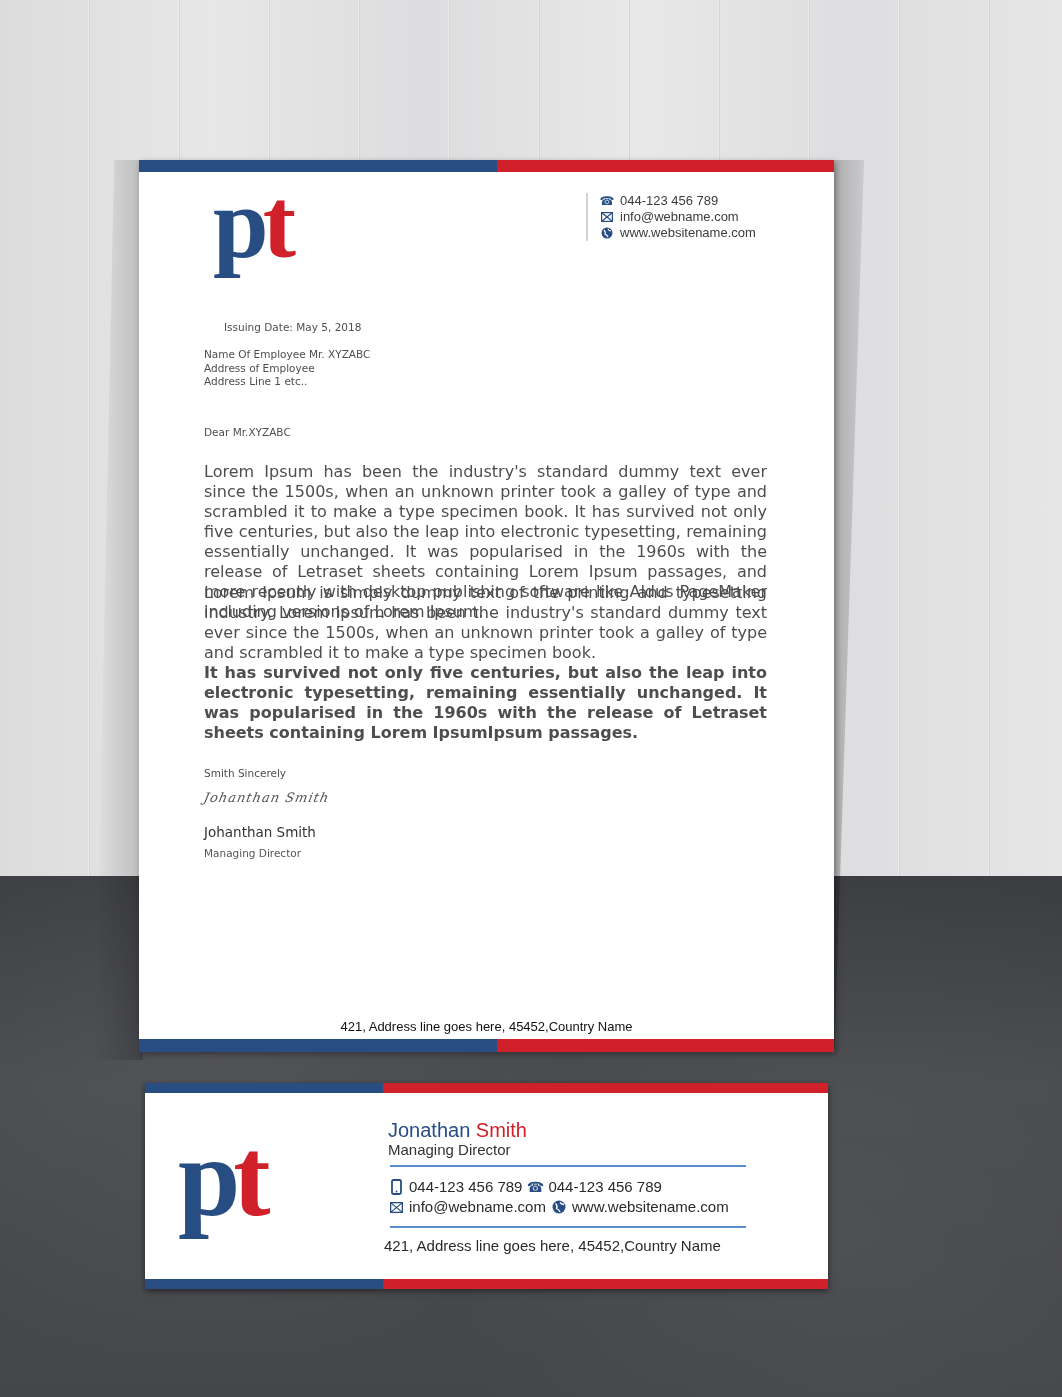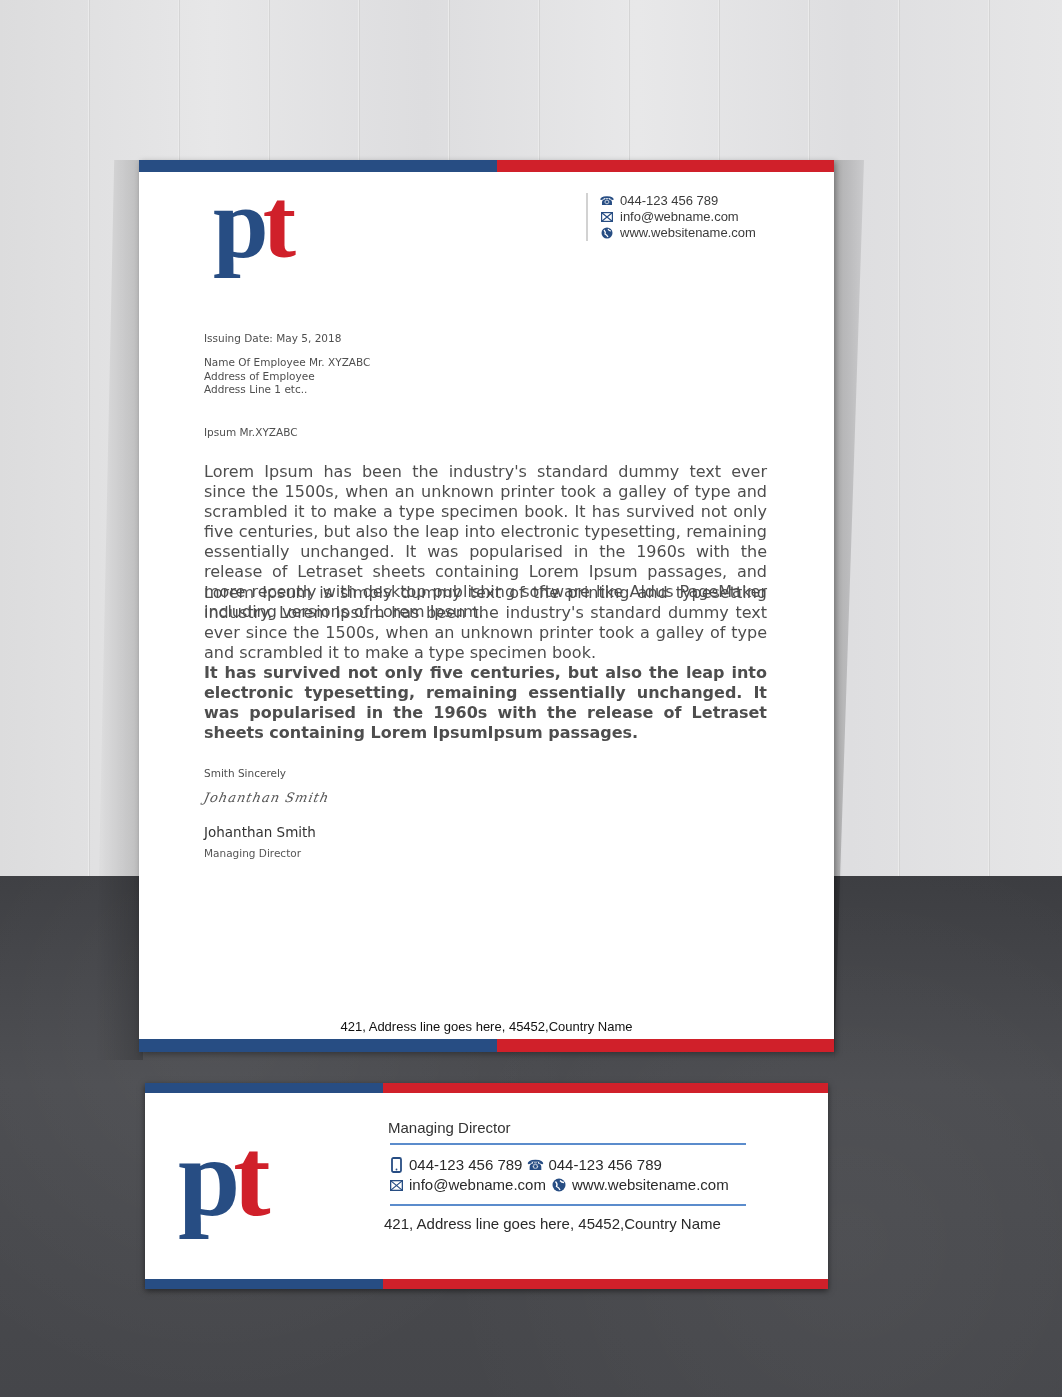--- a/index.html
+++ b/index.html
@@ -55,22 +55,22 @@
   .lh-logo { left: 74px; top: 14px; font-size: 100px; }
 
   .contact-block {
     position: absolute; left: 447px; top: 33px; border-left: 2px solid #d2d2d2;
     padding-left: 12px; font-family: "Liberation Sans", sans-serif; font-size: 13px; color: #3b3b3b; line-height: 16px;
   }
   .contact-row { display: flex; align-items: center; gap: 6px; }
   .ico { display: inline-flex; width: 14px; height: 12px; align-items: center; justify-content: center; color: #274d83; font-size: 12px; line-height: 1; }
 
   .lh-body { position: absolute; left: 65px; top: 160px; width: 563px; font-family: "DejaVu Sans", sans-serif; color: #4e4e4e; font-size: 10.5px; }
-  .lh-body .date { position: absolute; top: 12px; }
-  .lh-body .addr { position: absolute; top: 36px; line-height: 13.5px; }
+  .lh-body .date { position: absolute; top: 1px; margin-left: 20px; }
+  .lh-body .addr { position: absolute; top: 28px; line-height: 13.5px; }
   .lh-body .greeting { position: absolute; top: 106px; }
   .lh-body .para { position: absolute; left: 0; width: 563px; line-height: 20px; text-align: justify; font-size: 16px; }
   .lh-body .p1 { top: 142px; }
   .lh-body .p2 { top: 263px; }
   .lh-body .p3 { top: 343px; font-weight: bold; }
   .lh-body .closing { position: absolute; top: 447px; }
   .lh-body .signature { position: absolute; top: 470px; font-family: "DejaVu Serif", serif; font-style: italic; font-size: 13px; color: #555; letter-spacing: 1px; transform: skewX(-12deg); }
   .lh-body .signer { position: absolute; top: 504px; font-size: 13.5px; color: #333; }
   .lh-body .title { position: absolute; top: 527px; font-size: 10.5px; color: #555; }
 
@@ -143,21 +143,21 @@
     </div>
   </div>
 
   <div class="lh-body">
     <div class="date">Issuing Date: May 5, 2018</div>
     <div class="addr">
       <div>Name Of Employee Mr. XYZABC</div>
       <div>Address of Employee</div>
       <div>Address Line 1 etc..</div>
     </div>
-    <div class="greeting">Ipsum Mr.XYZABC</div>
+    <div class="greeting">Dear Mr.XYZABC</div>
     <div class="para p1">Lorem Ipsum has been the industry's standard dummy text ever since the 1500s, when an unknown printer took a galley of type and scrambled it to make a type specimen book. It has survived not only five centuries, but also the leap into electronic typesetting, remaining essentially unchanged. It was popularised in the 1960s with the release of Letraset sheets containing Lorem Ipsum passages, and more recently with desktop publishing software like Aldus PageMaker including versions of Lorem Ipsum.</div>
     <div class="para p2">Lorem Ipsum is simply dummy text of the printing and typesetting industry. Lorem Ipsum has been the industry's standard dummy text ever since the 1500s, when an unknown printer took a galley of type and scrambled it to make a type specimen book.</div>
     <div class="para p3">It has survived not only five centuries, but also the leap into electronic typesetting, remaining essentially unchanged. It was popularised in the 1960s with the release of Letraset sheets containing Lorem IpsumIpsum passages.</div>
     <div class="closing">Smith Sincerely</div>
     <div class="signature">Johanthan Smith</div>
     <div class="signer">Johanthan Smith</div>
     <div class="title">Managing Director</div>
   </div>
 
   <div class="lh-footer-address">421, Address line goes here, 45452,Country Name</div>
@@ -172,20 +172,24 @@
   <div class="bar card-top">
     <div class="blue"></div>
     <div class="red"></div>
   </div>
 
   <div class="logo card-logo">
     <span class="p">p</span><span class="t">t</span>
   </div>
 
   <div class="card-info">
+    <div class="card-name">
+      <span class="first">Jonathan</span>
+      <span class="last">Smith</span>
+    </div>
     <div class="card-role">Managing Director</div>
     <div class="card-rule r1"></div>
 
     <div class="card-lines">
       <div class="card-line">
         <span class="ico">
           <svg width="11" height="16" viewBox="0 0 11 16">
               <rect x="1" y="1" width="9" height="14" rx="1.5" fill="none" stroke="#274d83" stroke-width="1.8"></rect>
               <circle cx="5.5" cy="12.5" r="0.9" fill="#274d83"></circle>
             </svg>

